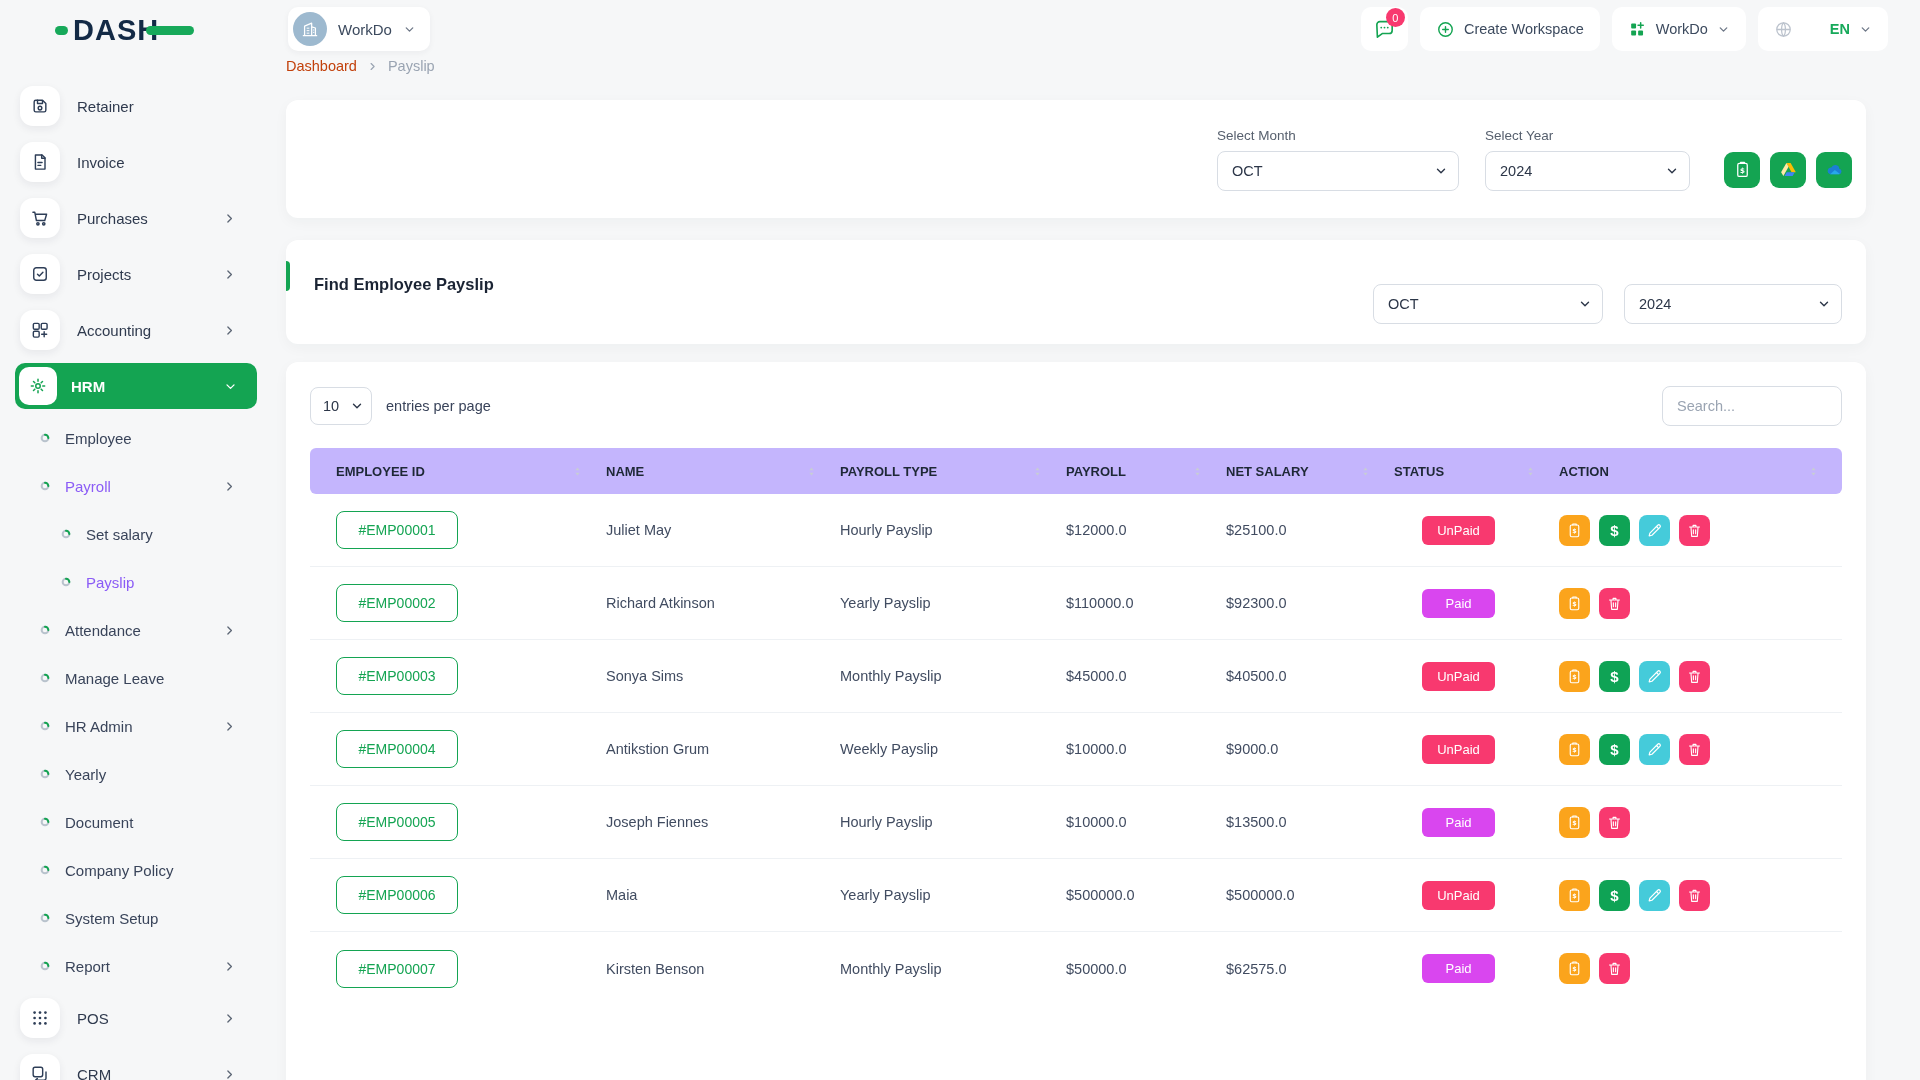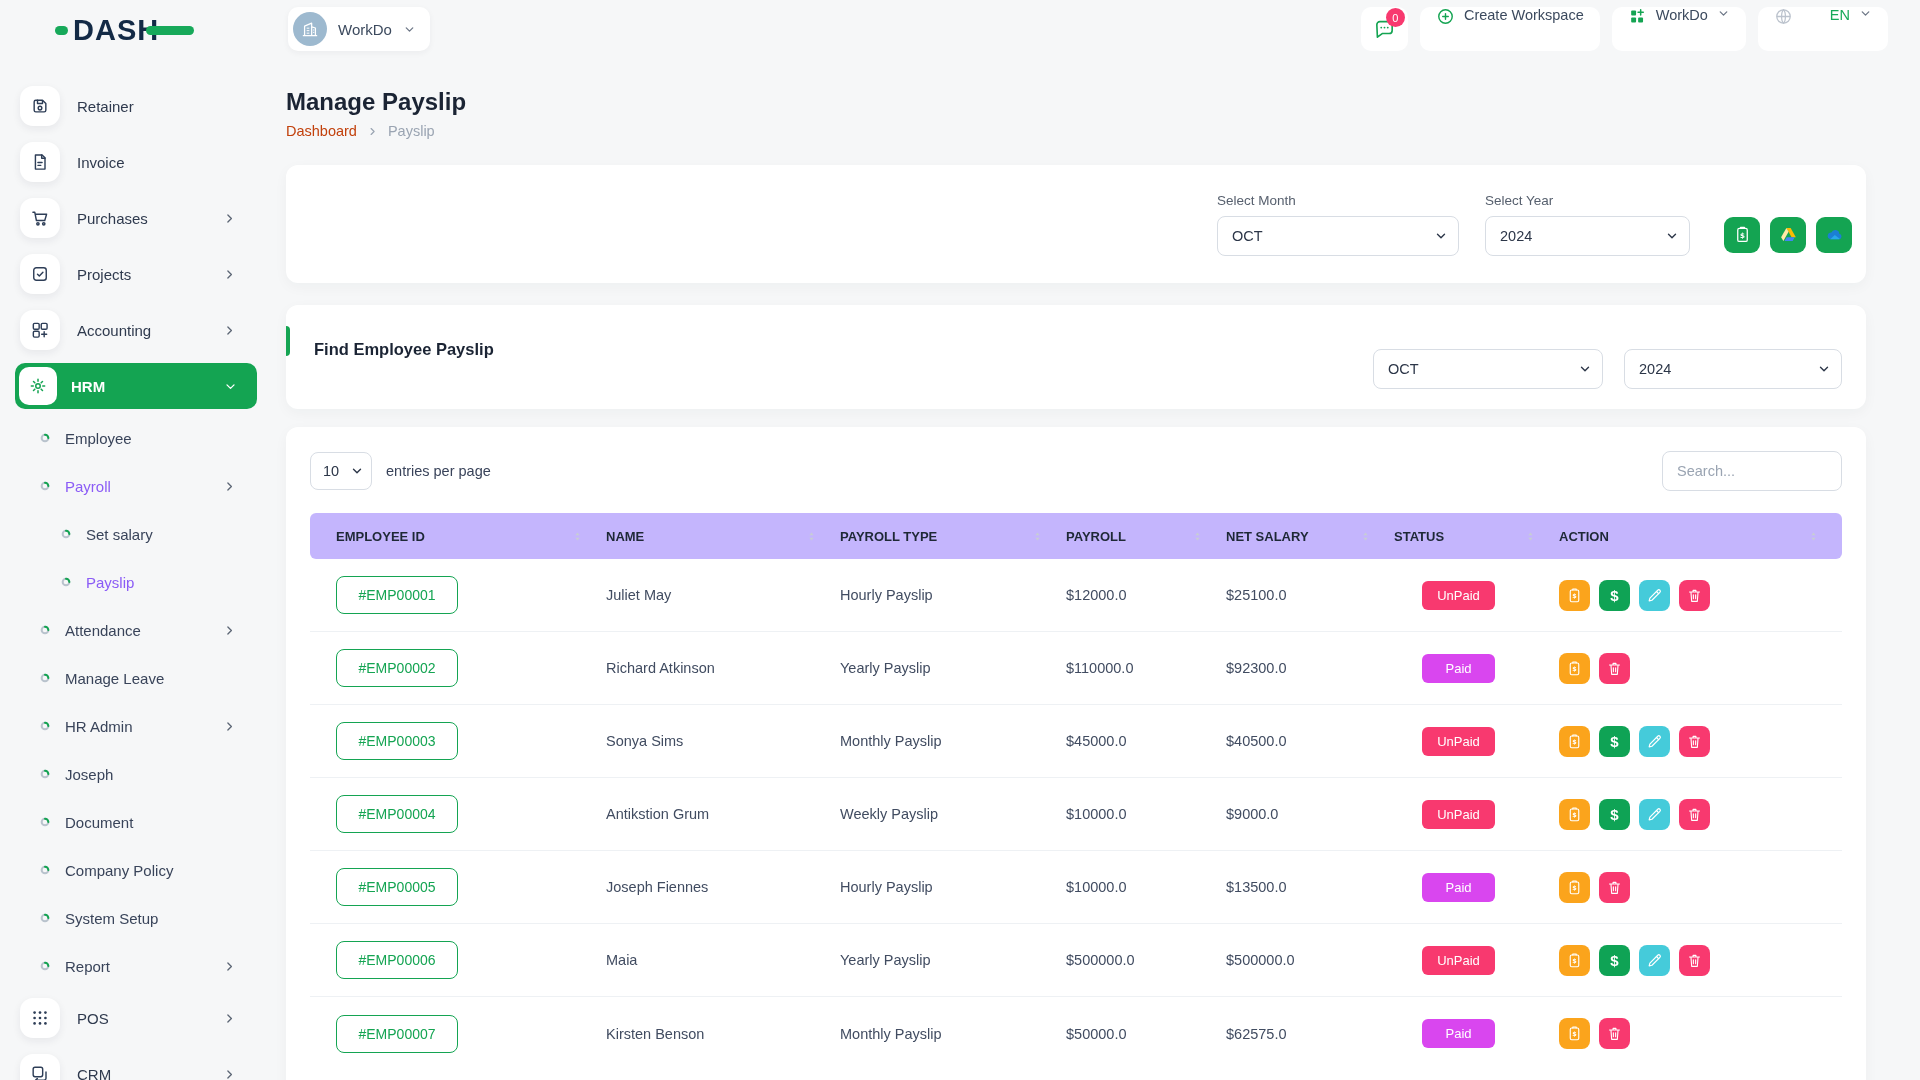--- a/index.html
+++ b/index.html
@@ -20,24 +20,24 @@
     display:flex; align-items:center; gap:11px; padding:0 14px 0 5px; box-shadow:0 2px 6px rgba(30,40,60,.05); cursor:pointer; }
   .ws-avatar { width:34px; height:34px; border-radius:50%; background:#9db9cf; display:flex; align-items:center; justify-content:center; }
   .ws-avatar svg { width:20px; height:20px; }
   .ws-name { font-size:15px; color:#3c4a5e; font-weight:500; }
   .top-right { position:absolute; right:32px; top:7px; display:flex; gap:12px; align-items:center; }
   .chat-btn { position:relative; width:47px; height:44px; background:#fff; border:none; border-radius:10px;
     display:flex; align-items:center; justify-content:center; cursor:pointer; }
   .chat-btn svg { width:23px; height:23px; }
   .chat-badge { position:absolute; top:1px; right:3px; min-width:19px; height:19px; border-radius:10px;
     background:#f8396f; color:#fff; font-size:11px; display:flex; align-items:center; justify-content:center; padding:0 4px; }
-  .top-pill { height:44px; background:#fff; border:none; border-radius:10px; display:flex; align-items:flex-start;
+  .top-pill { height:44px; background:#fff; border:none; border-radius:10px; display:flex; align-items:center;
     gap:9px; padding:0 16px; font-size:14.5px; color:#3c4a5e; cursor:pointer; font-family:inherit; }
   .top-pill svg { width:19px; height:19px; }
-  .lang { color:#17a95a; font-weight:400;padding-left:28px; }
+  .lang { color:#17a95a; font-weight:700;padding-left:28px; }
   .chev-sm { display:flex; color:#6d7787; }
   .chev-sm svg { width:13px; height:13px; }
   
   .sidebar { position:absolute; left:0; top:58px; width:262px; bottom:0; padding:20px 0 0 15px; }
   .side-item { height:56px; display:flex; align-items:center; gap:17px; cursor:pointer; padding-right:14px; }
   .icon-box { width:40px; height:40px; background:#fff; border-radius:13px; display:flex; align-items:center;
     justify-content:center; color:#2e3e57; box-shadow:0 3px 8px rgba(25,35,55,.07); flex:none; margin-left:5px; }
   .icon-box svg { width:20px; height:20px; }
   .side-label { font-size:15px; color:#2f3a4e; font-weight:500; }
   .chev { margin-left:auto; color:#5c6675; display:flex; margin-right:12px; }
@@ -339,21 +339,21 @@
           </svg>
         </span>
       </div>
       <div class="sub-item">
         <span class="bullet">
           <svg width="10" height="10" viewBox="0 0 12 12" fill="none">
             <circle cx="6" cy="6" r="4" stroke="#b9c3cd" stroke-width="2.4"></circle>
             <path d="M6 2a4 4 0 0 1 4 4" stroke="#14a452" stroke-width="2.4" stroke-linecap="round"></path>
           </svg>
         </span>
-        <span class="side-label">Joseph</span>
+        <span class="side-label">Yearly</span>
       </div>
       <div class="sub-item">
         <span class="bullet">
           <svg width="10" height="10" viewBox="0 0 12 12" fill="none">
             <circle cx="6" cy="6" r="4" stroke="#b9c3cd" stroke-width="2.4"></circle>
             <path d="M6 2a4 4 0 0 1 4 4" stroke="#14a452" stroke-width="2.4" stroke-linecap="round"></path>
           </svg>
         </span>
         <span class="side-label">Document</span>
       </div>
@@ -422,21 +422,20 @@
         <span class="chev">
           <svg viewBox="0 0 24 24" fill="none" stroke="currentColor" stroke-width="2.4" stroke-linecap="round" stroke-linejoin="round">
             <path d="M9 5.5l6.5 6.5L9 18.5"></path>
           </svg>
         </span>
       </div>
     </nav>
 </aside>
 
 <main class="main">
-  <h1 class="page-title">Manage Payslip</h1>
   <div class="breadcrumb">
     <a>Dashboard</a>
     <span class="bc-sep">
       <svg viewBox="0 0 24 24" fill="none" stroke="currentColor" stroke-width="2.6" stroke-linecap="round" stroke-linejoin="round">
           <path d="M9 5.5l6.5 6.5L9 18.5"></path>
         </svg>
     </span>
     <span class="bc-cur">Payslip</span>
   </div>
 

